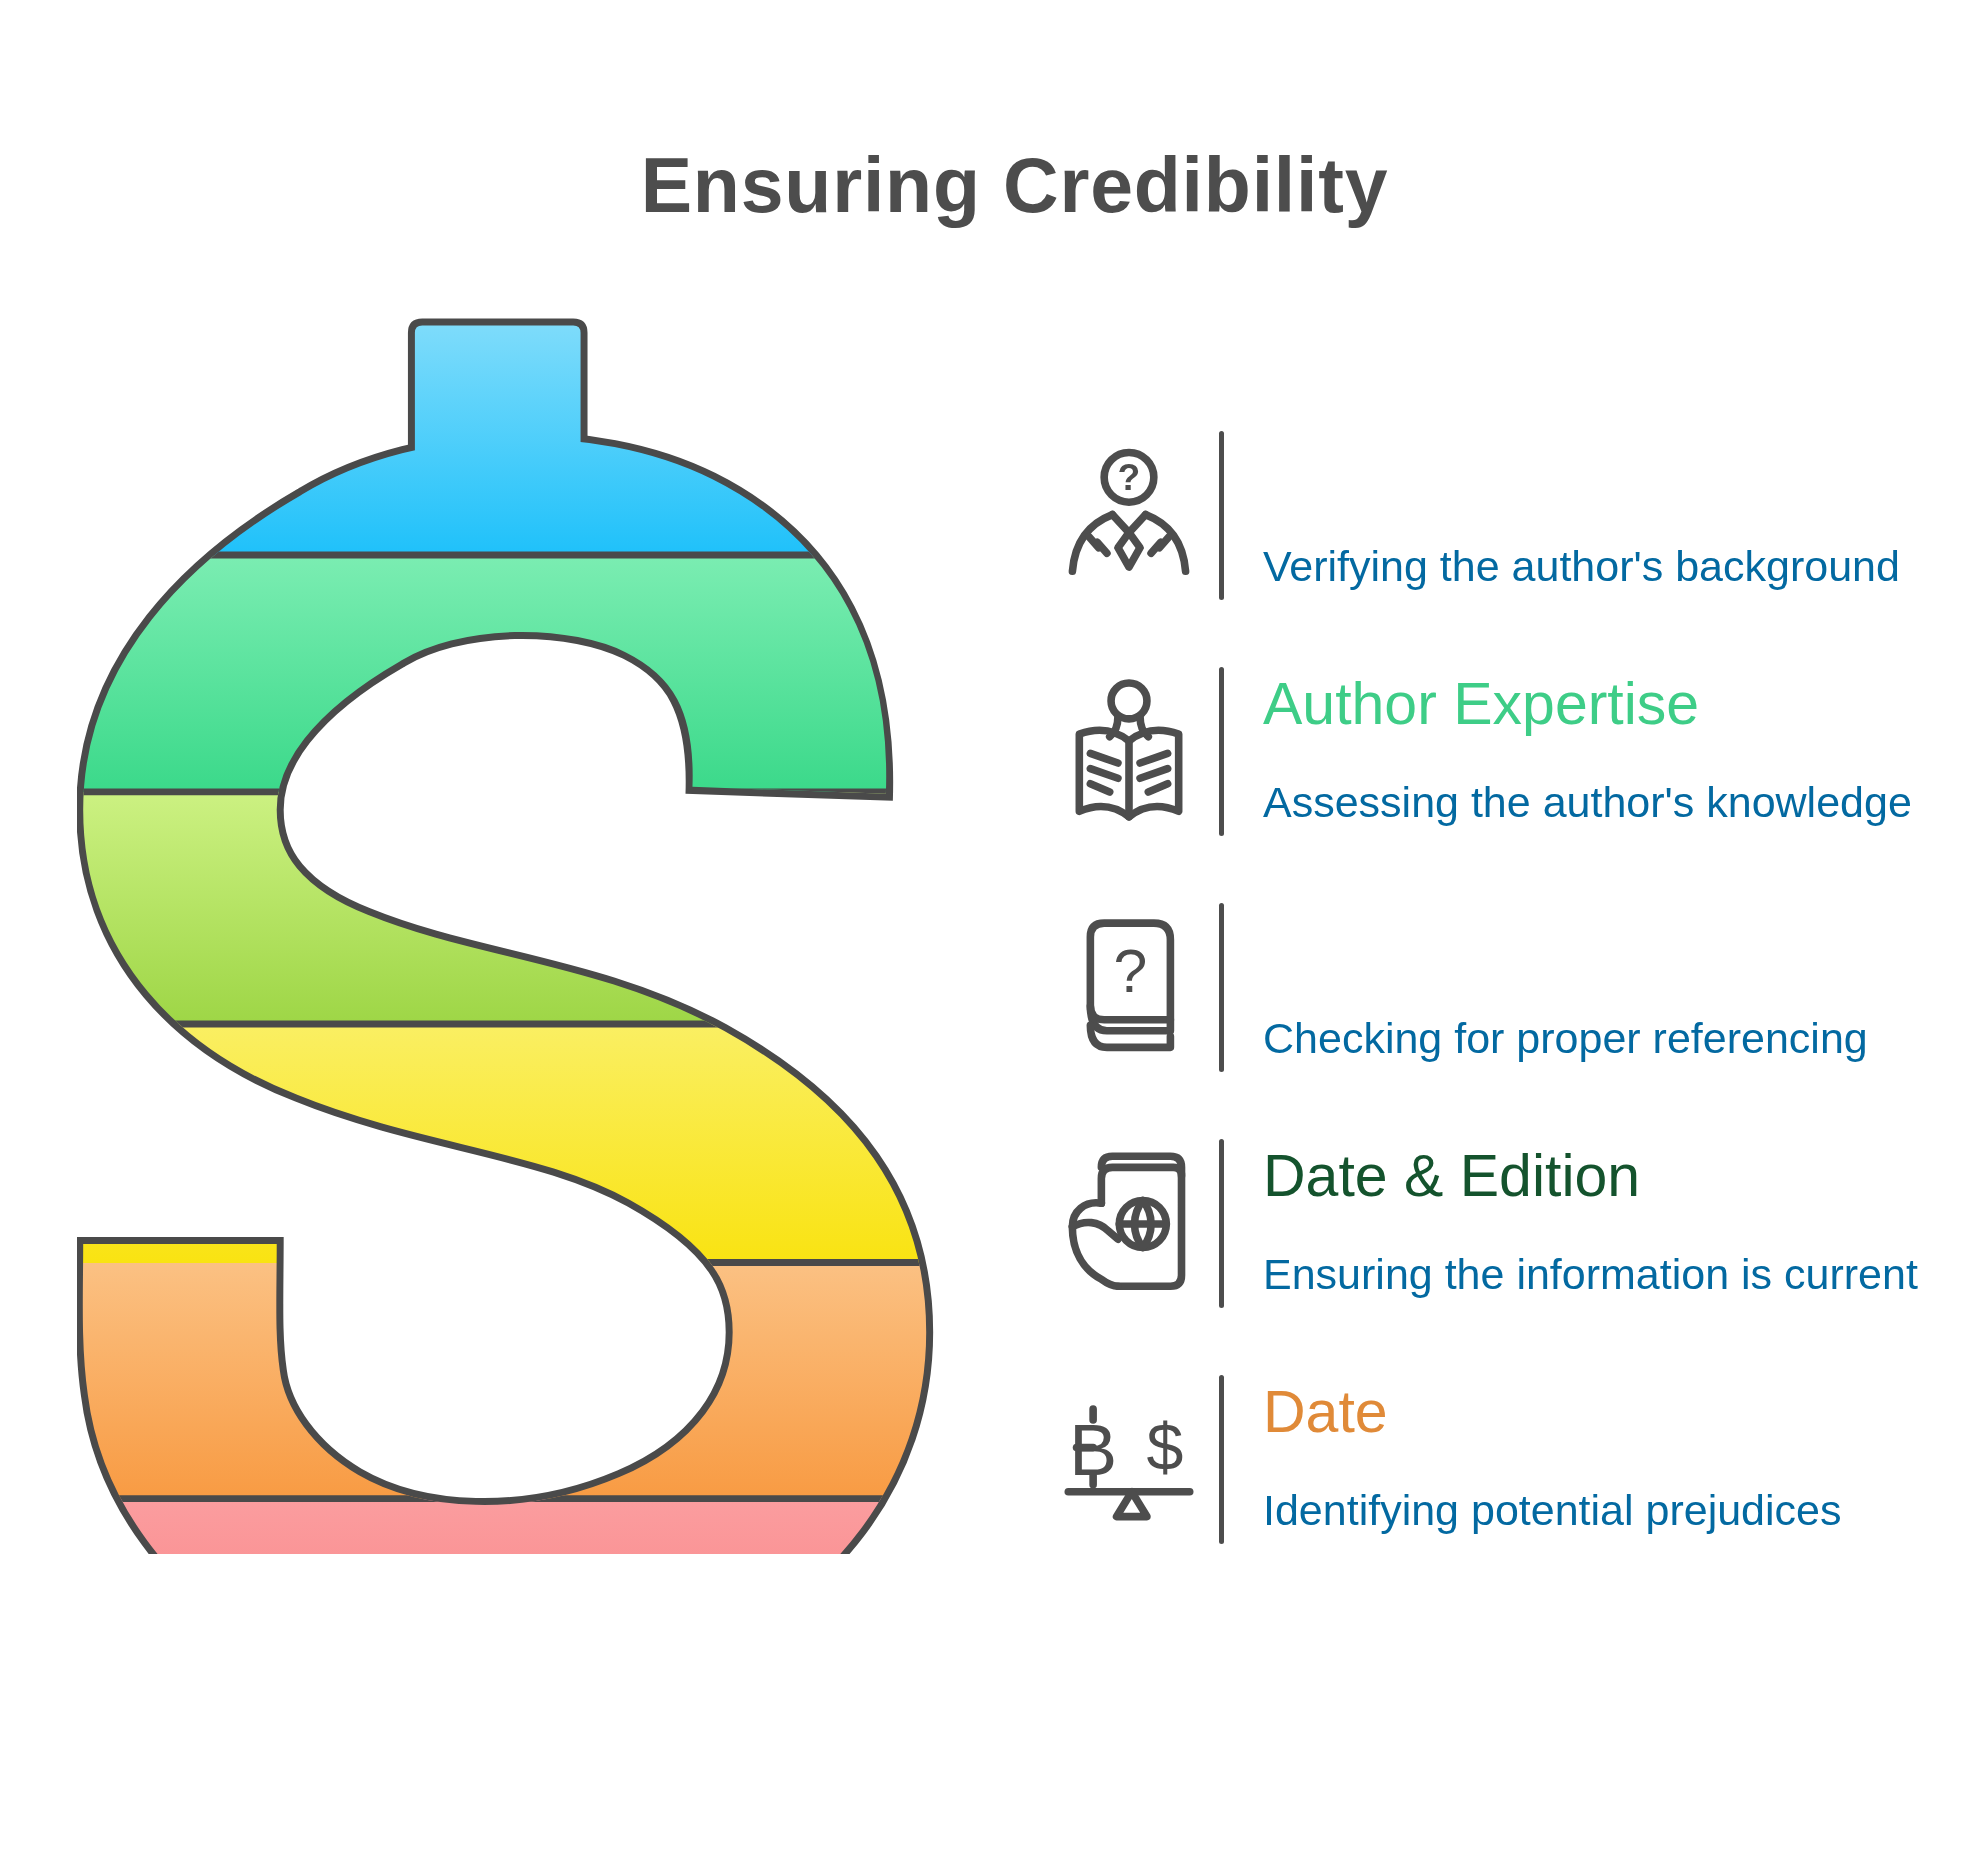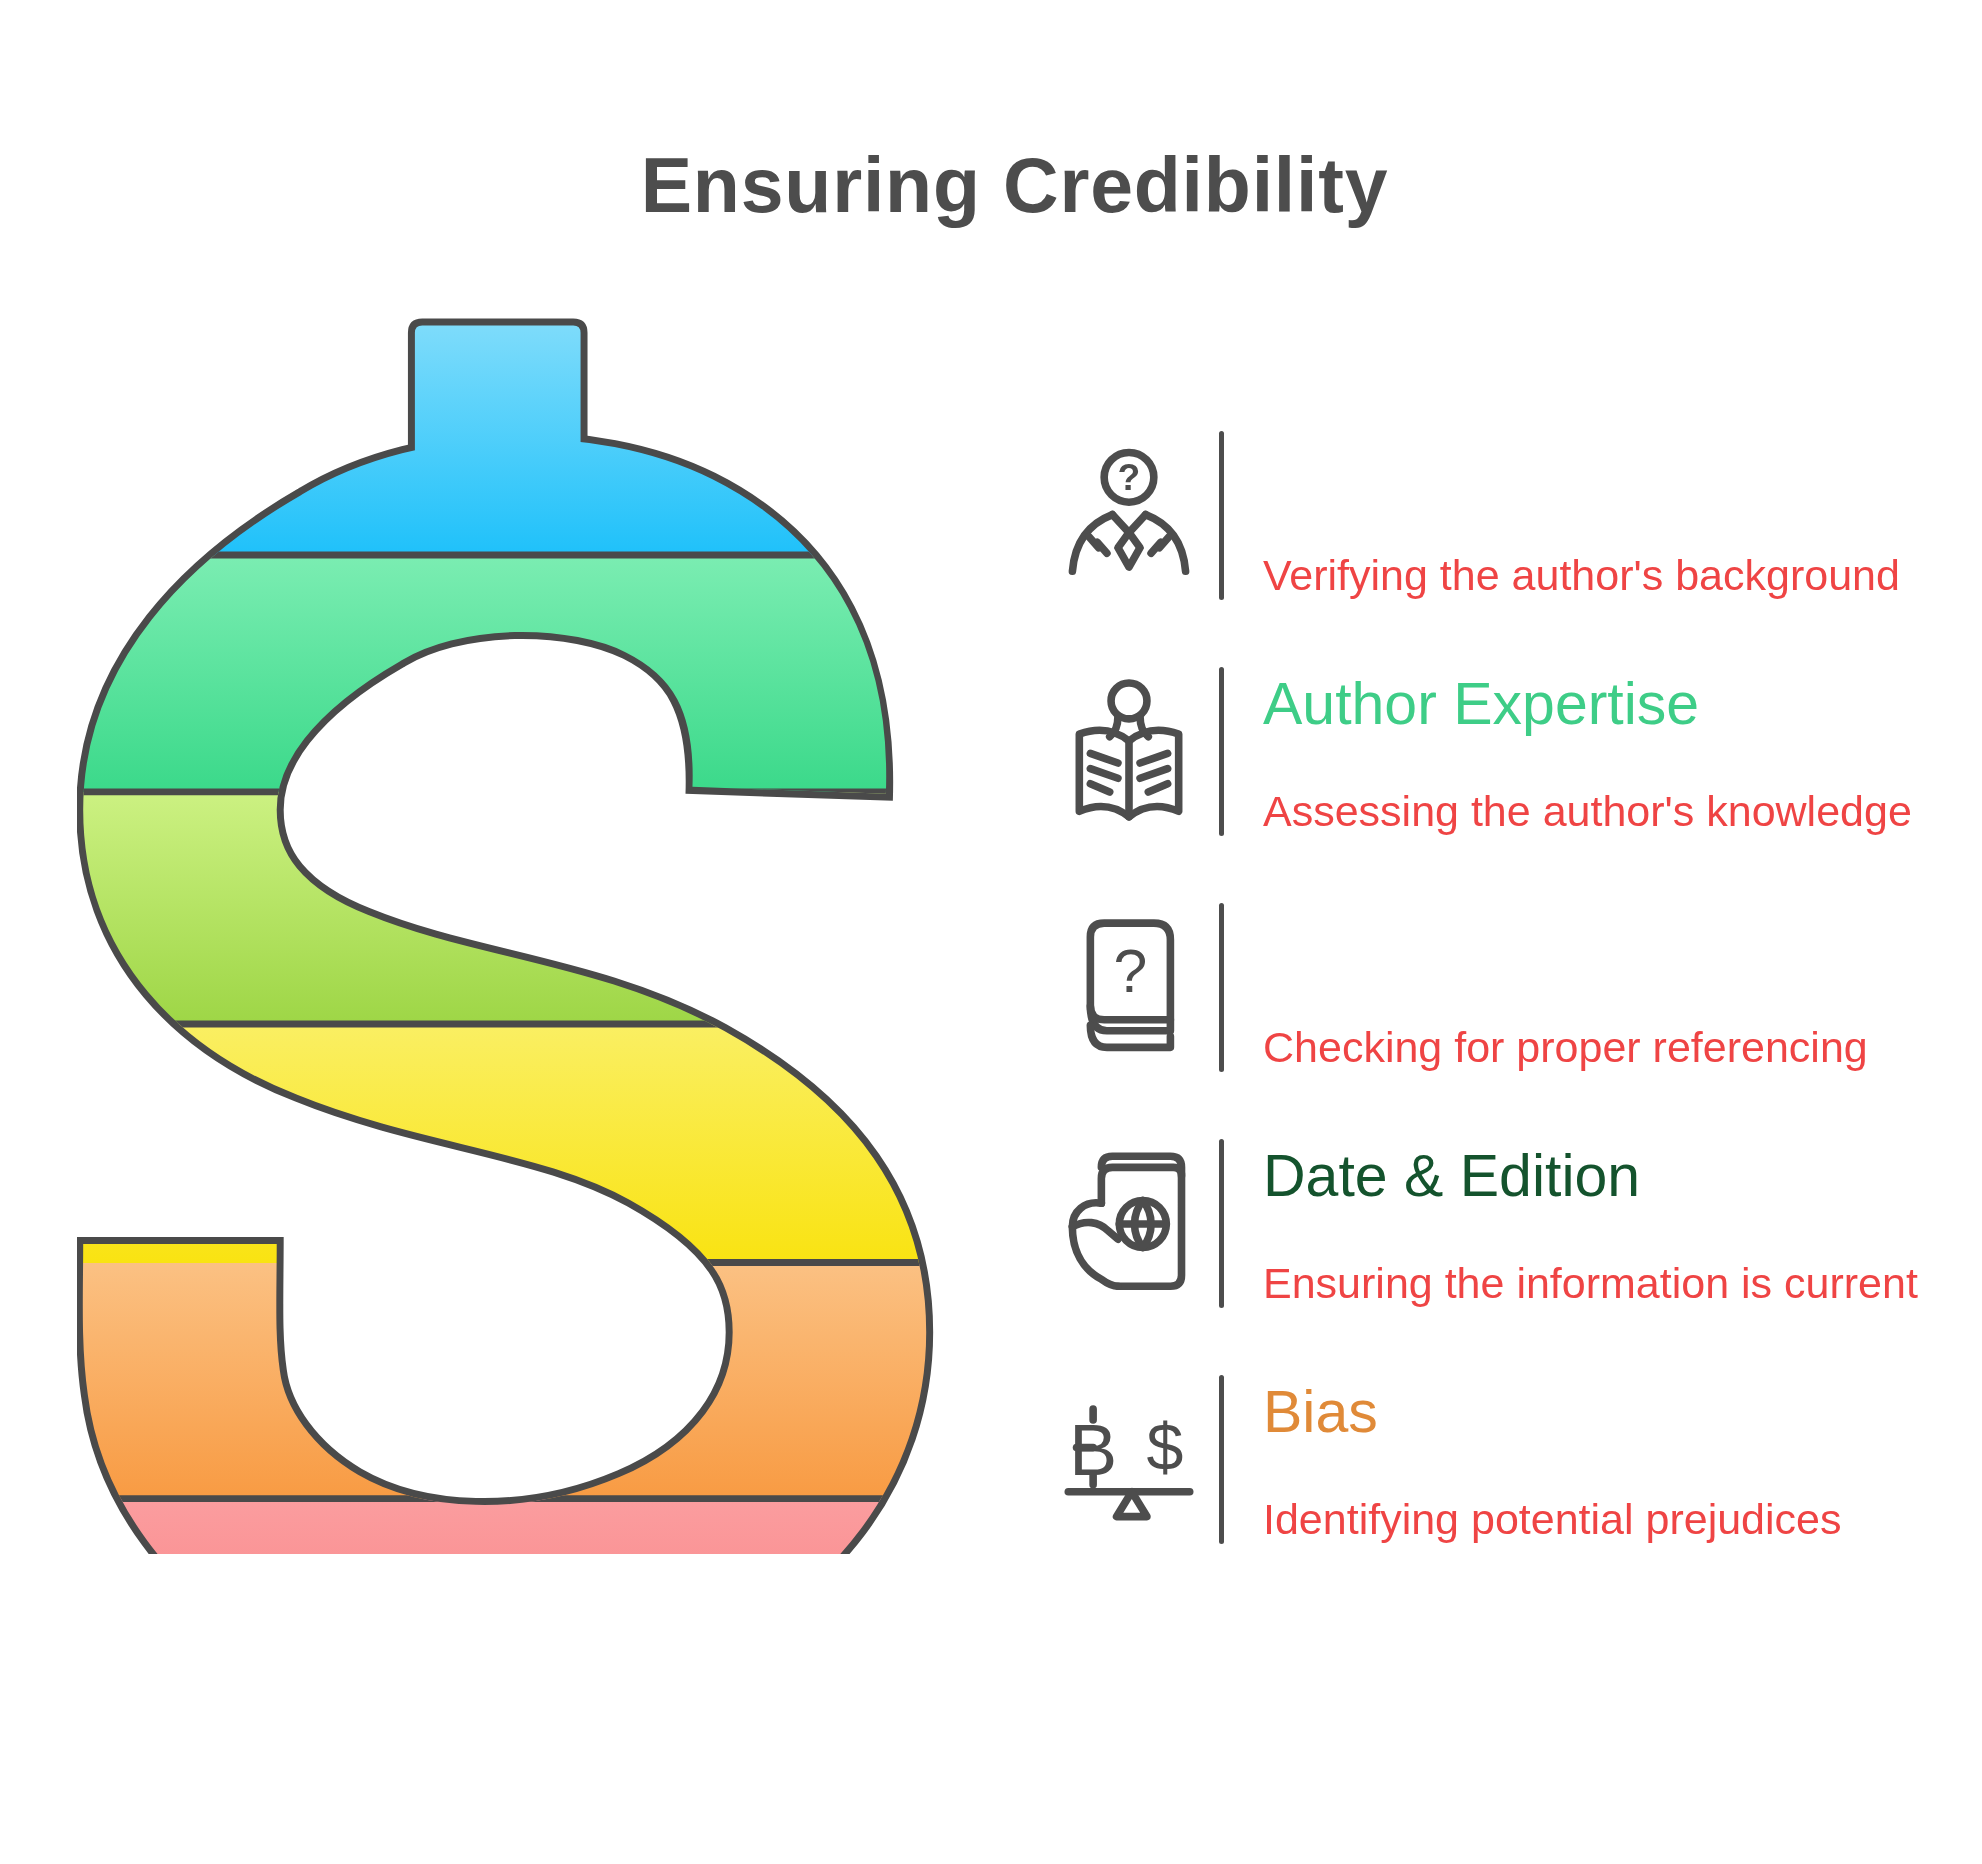--- a/index.html
+++ b/index.html
@@ -10,21 +10,21 @@
   .title{
     position:absolute;top:141px;left:0;width:1983px;text-align:center;
     font-size:77px;font-weight:bold;color:#4D4D4D;letter-spacing:0.8px;
     transform:translateX(23px);
   }
   #dollar-svg{position:absolute;left:77px;top:310px;}
   .item{position:absolute;left:1055px;width:898px;height:194px;}
   .item-icon{position:absolute;left:0;top:4.6px;width:147px;height:155px;display:flex;align-items:center;justify-content:center;}
   .item-divider{position:absolute;left:164px;top:-3.1px;width:5.4px;height:169px;background:#4D4D4D;border-radius:3.1px;}
   .item-heading{position:absolute;left:208px;top:0;font-size:59px;font-weight:400;white-space:nowrap;}
-  .item-desc{position:absolute;left:208px;top:108px;font-size:43px;font-weight:400;color:#ef4444;white-space:nowrap;margin-top:9px;}
+  .item-desc{position:absolute;left:208px;top:108px;font-size:43px;font-weight:400;color:#0369a1;white-space:nowrap;}
   .ic{stroke:#4D4D4D;stroke-width:5.5;fill:none;stroke-linecap:round;stroke-linejoin:round;}
   .ic-glyph{fill:#4D4D4D;font-family:"Liberation Sans",sans-serif;}
   .ic-white{fill:#ffffff;}
 </style>
 </head>
 <body>
 
 <div id="canvas">
 
   <div class="title">Ensuring Credibility</div>
@@ -142,19 +142,19 @@
       <svg width="138" height="152" viewBox="0 0 100 110">
         <text class="ic-glyph" x="24" y="66" font-size="52" font-weight="400" text-anchor="middle">B</text>
         <path class="ic" d="M 12 46 L 24 46"></path>
         <path class="ic" d="M 24 18 L 24 26 M 24 66 L 24 73"></path>
         <text class="ic-glyph" x="76" y="62" font-size="48" font-weight="400" text-anchor="middle">$</text>
         <path class="ic" d="M 6 78 L 94 78"></path>
         <path class="ic" d="M 52 78 L 41 96 L 63 96 Z"></path>
       </svg>
     </div>
     <div class="item-divider"></div>
-    <div class="item-heading" style="color: rgb(224, 138, 56);">Bias</div>
+    <div class="item-heading" style="color: rgb(224, 138, 56);">Date</div>
     <div class="item-desc">Identifying potential prejudices</div>
   </div>
 
 
 </div>
 
 
 </body></html>

